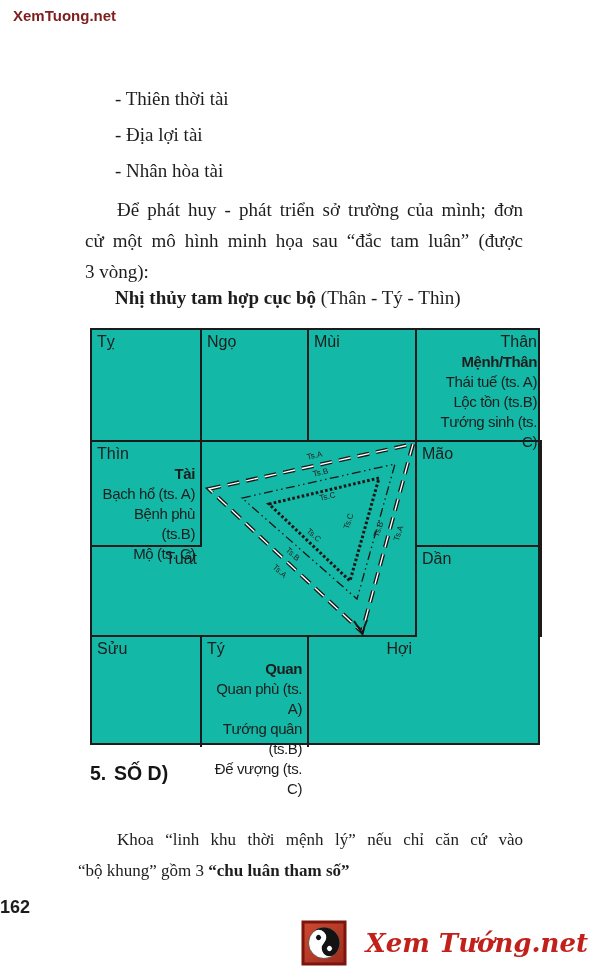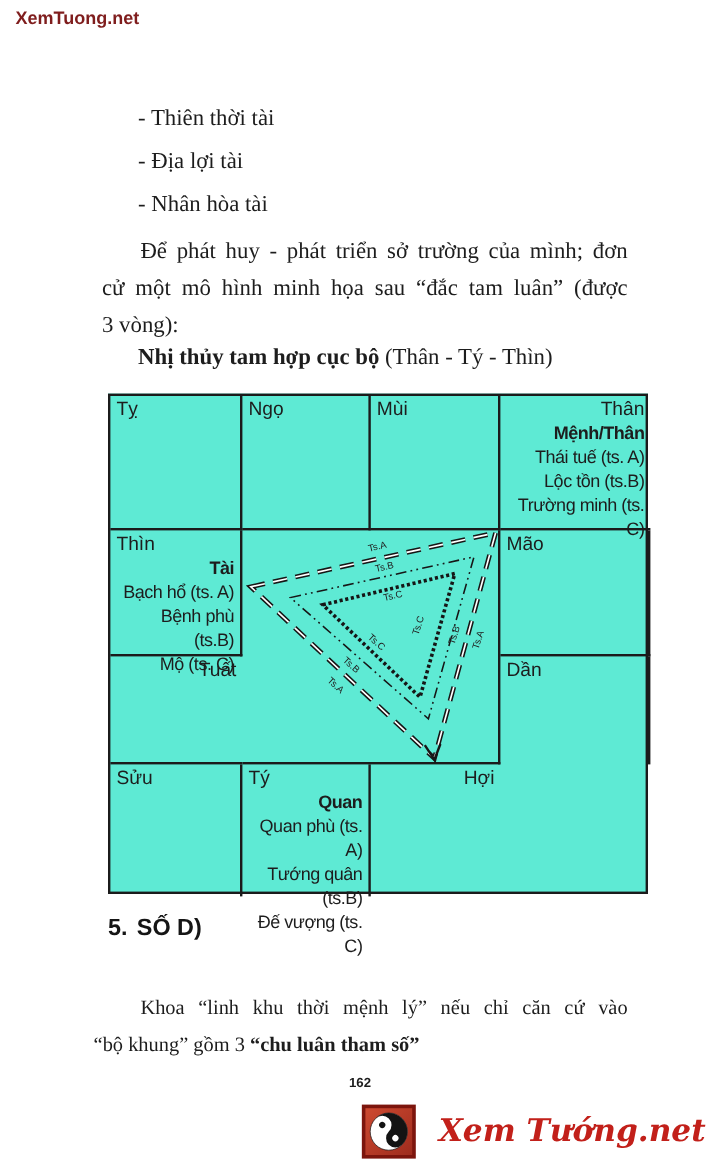--- a/index.html
+++ b/index.html
@@ -21,21 +21,21 @@
   .jl{text-align:justify;text-align-last:justify;}
   .indent1{padding-left:32px;}
   .subhead{left:115px;top:287px;font-size:19px;white-space:pre;}
   .subhead .b{font-weight:bold;}
   
   .lkd-table{
     left:90px;top:328px;width:450px;height:417px;display:grid;
     grid-template-columns:110px 107px 108px 125px;
     grid-template-rows:112px 105px 90px 110px;
     border:2px solid #1b1b1b;box-sizing:border-box;
-    font-family:"Liberation Sans",sans-serif;background:#5eead4;
+    font-family:"Liberation Sans",sans-serif;background:#14b8a6;
   }
   .cell{
     border-right:2px solid #1b1b1b;border-bottom:2px solid #1b1b1b;
     box-sizing:border-box;padding:2px 5px 0 5px;font-size:16px;line-height:20px;
     overflow:visible;
   }
   .no-r{border-right:none;}
   .no-b{border-bottom:none;}
   .center-merged{grid-column:2/4;grid-row:2/4;position:relative;padding:0;}
   .branch{display:block;}
@@ -47,22 +47,22 @@
   .tri-label{font-family:"Liberation Sans",sans-serif;font-size:8px;fill:#222;}
   
   .sec5{left:90px;top:759px;display:flex;font-family:"Liberation Sans",sans-serif;
         font-weight:bold;font-size:19.5px;line-height:28px;color:#151515;}
   .sec5-num{width:24px;flex:0 0 24px;}
   
   .para2{left:78px;width:445px;font-size:17px;line-height:31px;}
   .indent2{padding-left:39px;}
   .bold-seg{font-weight:bold;}
   
-  .pagenum{left:0;top:897px;width:100%;text-align:center;
-           font-family:"Liberation Sans",sans-serif;font-weight:bold;font-size:11px;}
+  .pagenum{left:0;top:897px;width:100%;
+           font-family:"Liberation Sans",sans-serif;font-weight:bold;font-size:18px;}
   
   .footer-logo{right:12px;top:920px;display:flex;align-items:center;gap:7px;cursor:pointer;}
   .footer-logo-text{
     font-family:"DejaVu Serif",serif;font-style:italic;font-weight:bold;
     font-size:26px;color:#c2201a;white-space:pre;margin-left:12px;
   }
 </style>
 </head>
 <body>
 
@@ -89,21 +89,21 @@
     </div>
   <div class="cell">
       <span class="branch ac">Mùi</span>
     </div>
   <div class="cell no-r">
     <span class="branch ar">Thân</span>
     <span class="cell-details">
       <span class="ttl">Mệnh/Thân</span>
       <span class="ln">Thái tuế (ts. A)</span>
       <span class="ln">Lộc tồn (ts.B)</span>
-      <span class="ln">Trường minh (ts. C)</span>
+      <span class="ln">Tướng sinh (ts. C)</span>
     </span>
   </div>
 
   <div class="cell">
     <span class="branch al">Thìn</span>
     <span class="cell-details">
       <span class="ttl">Tài</span>
       <span class="ln">Bạch hổ (ts. A)</span>
       <span class="ln">Bệnh phù (ts.B)</span>
       <span class="ln">Mộ (ts. C)</span>

